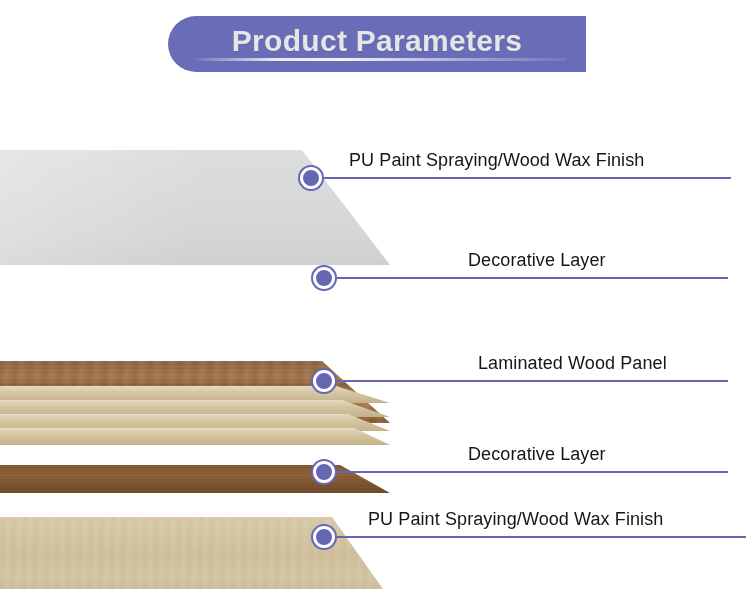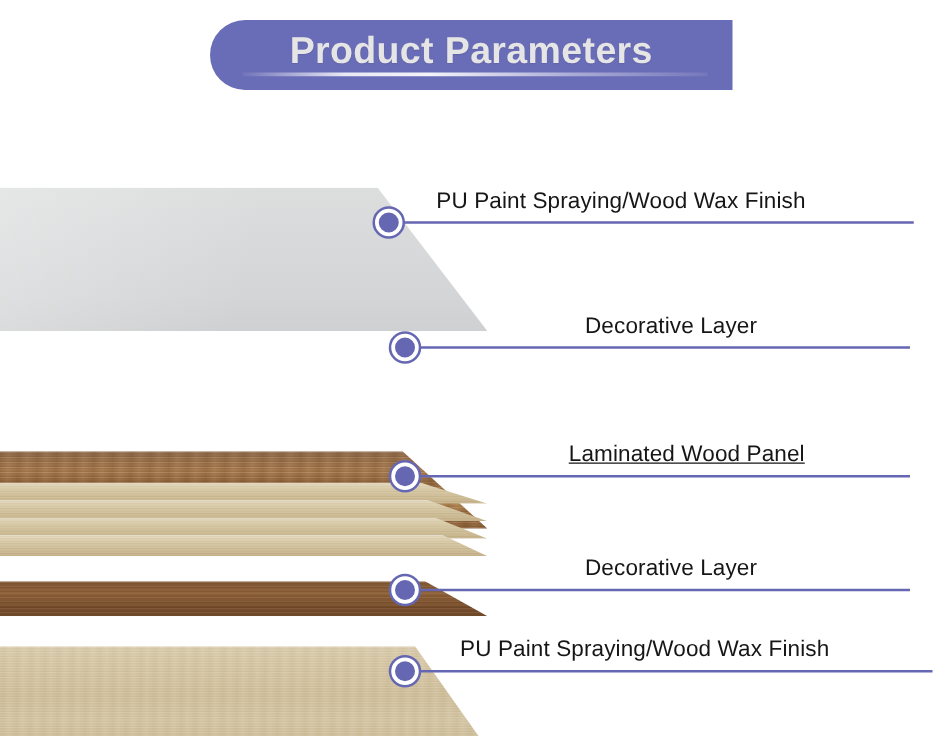--- a/index.html
+++ b/index.html
@@ -226,21 +226,21 @@
   .c1 { left: 311px; top: 177px; }
   .c1 .callout-line { width: 420px; }
   .c1 .callout-text { left: 38px; }
 
   .c2 { left: 324px; top: 277px; }
   .c2 .callout-line { width: 404px; }
   .c2 .callout-text { left: 144px; }
 
   .c3 { left: 324px; top: 380px; }
   .c3 .callout-line { width: 404px; }
-  .c3 .callout-text { left: 131px; text-decoration: underline; }
+  .c3 .callout-text { left: 154px; }
 
   .c4 { left: 324px; top: 471px; }
   .c4 .callout-line { width: 404px; }
   .c4 .callout-text { left: 144px; }
 
   .c5 { left: 324px; top: 536px; }
   .c5 .callout-line { width: 422px; }
   .c5 .callout-text { left: 44px; }
 </style>
 </head>

